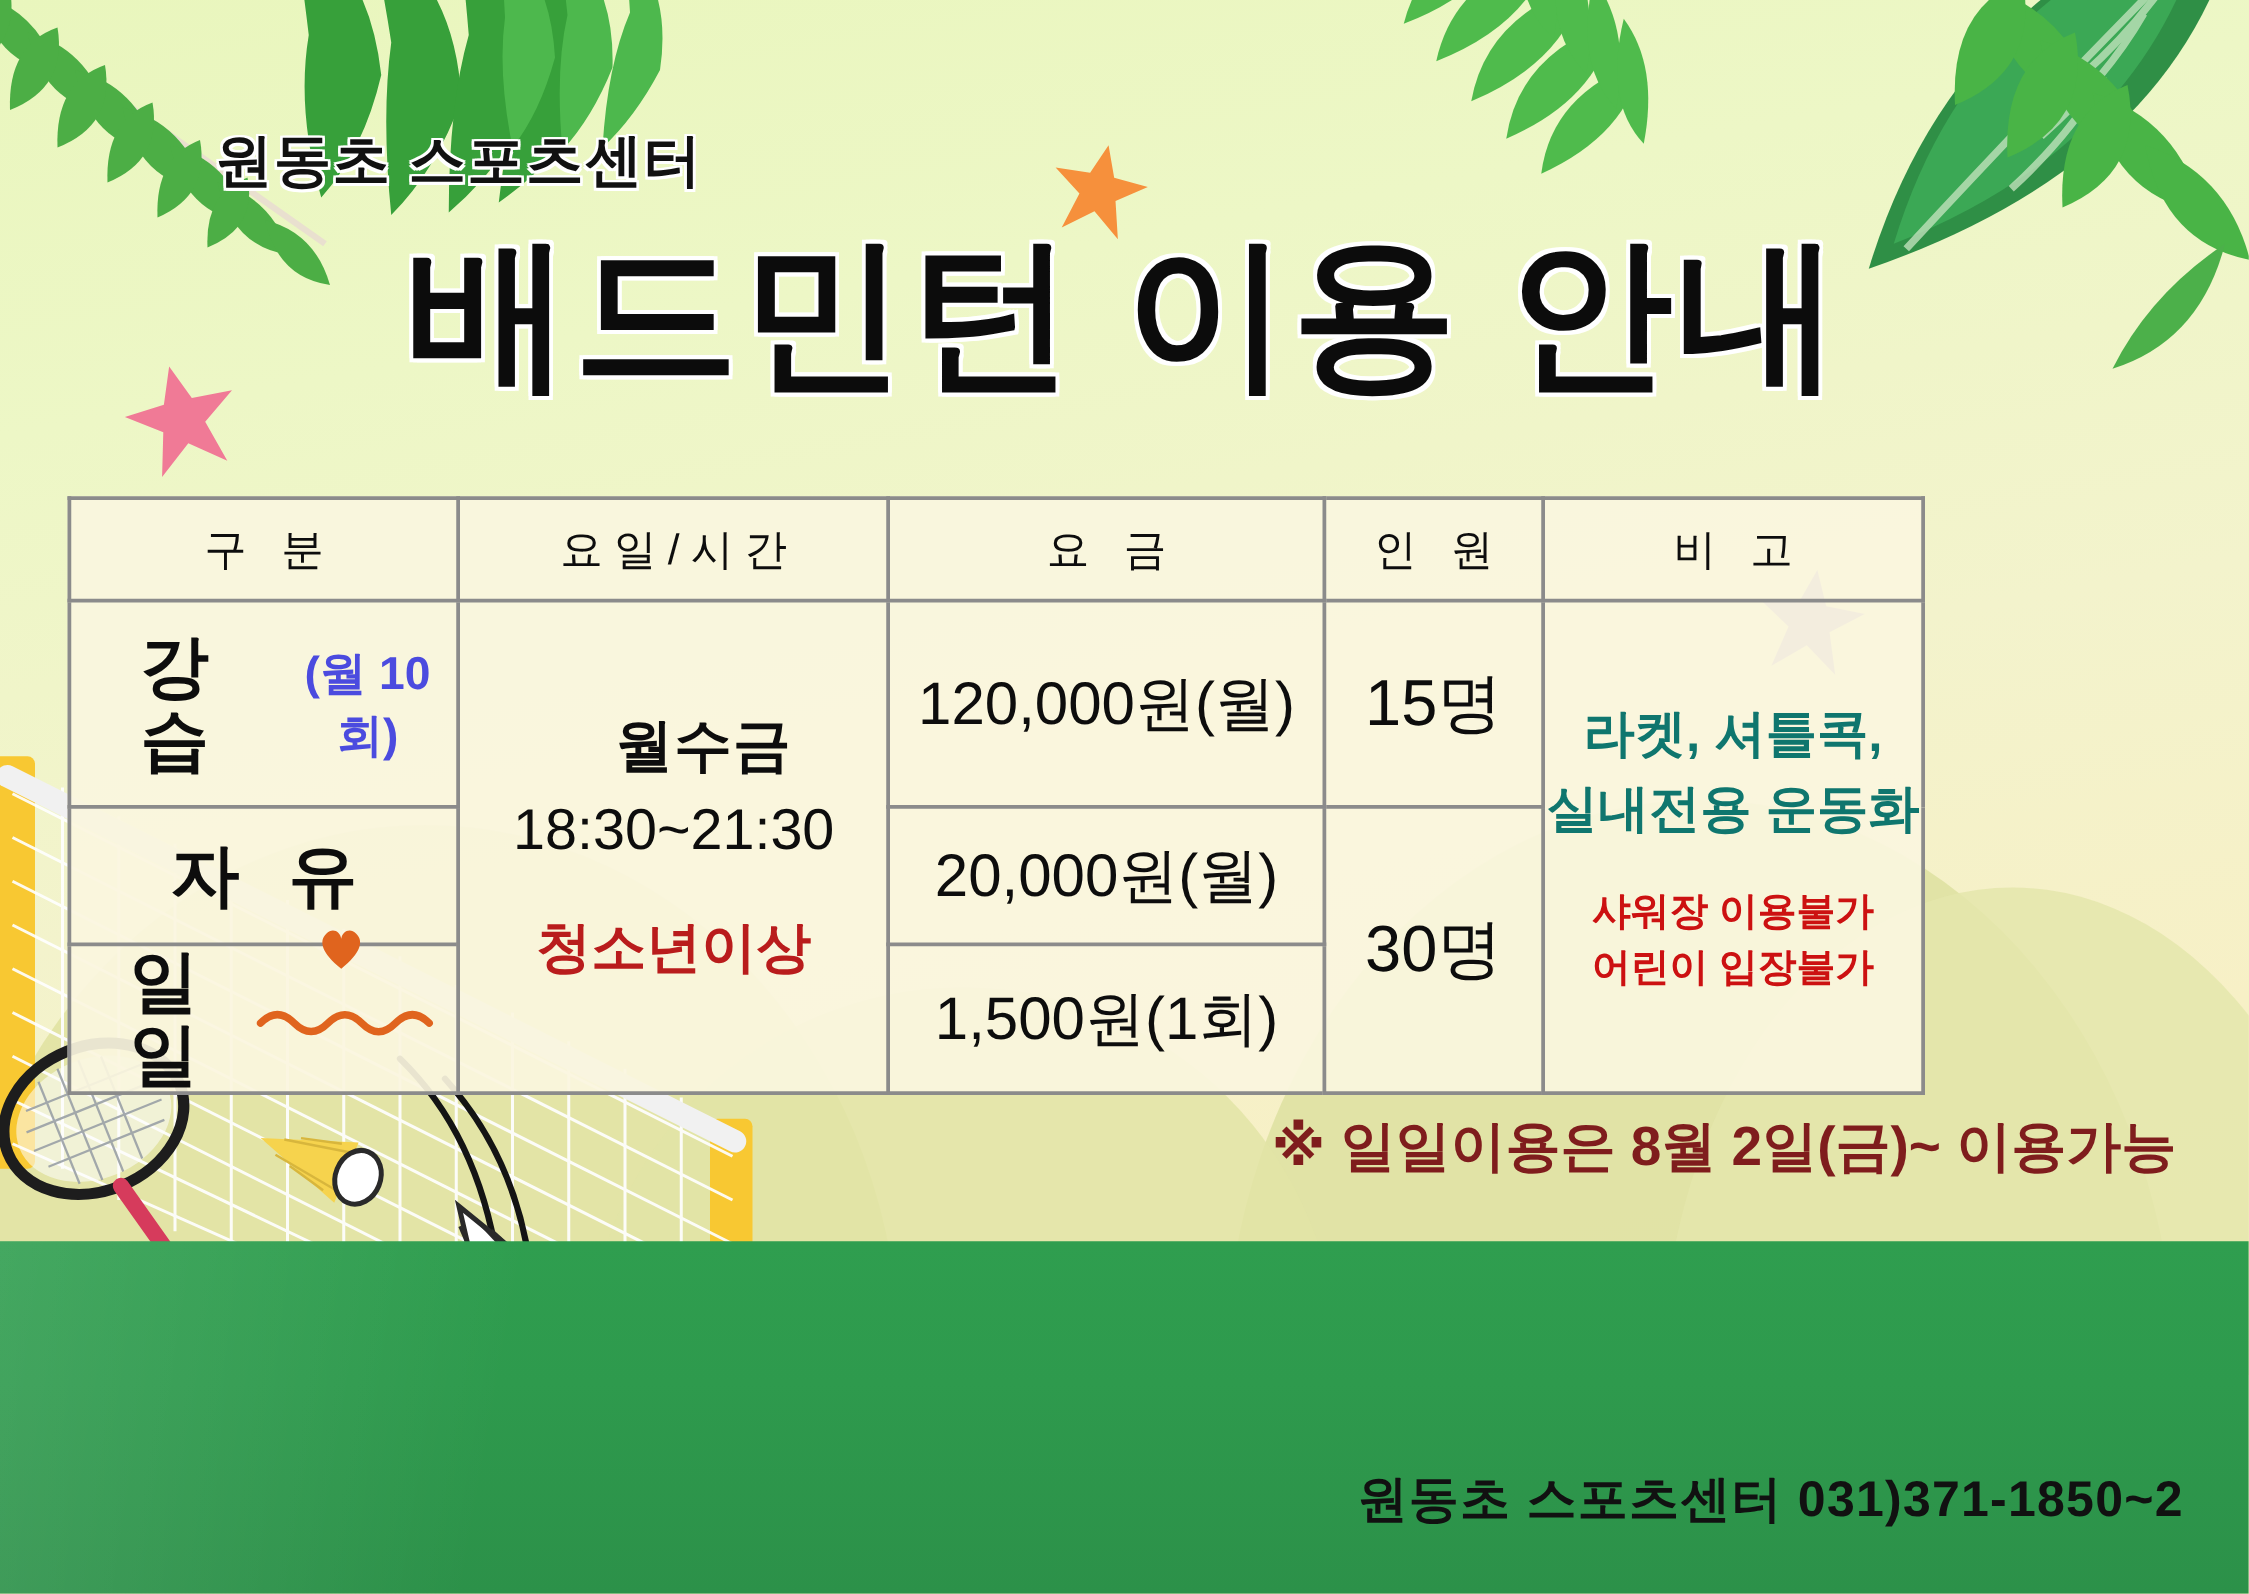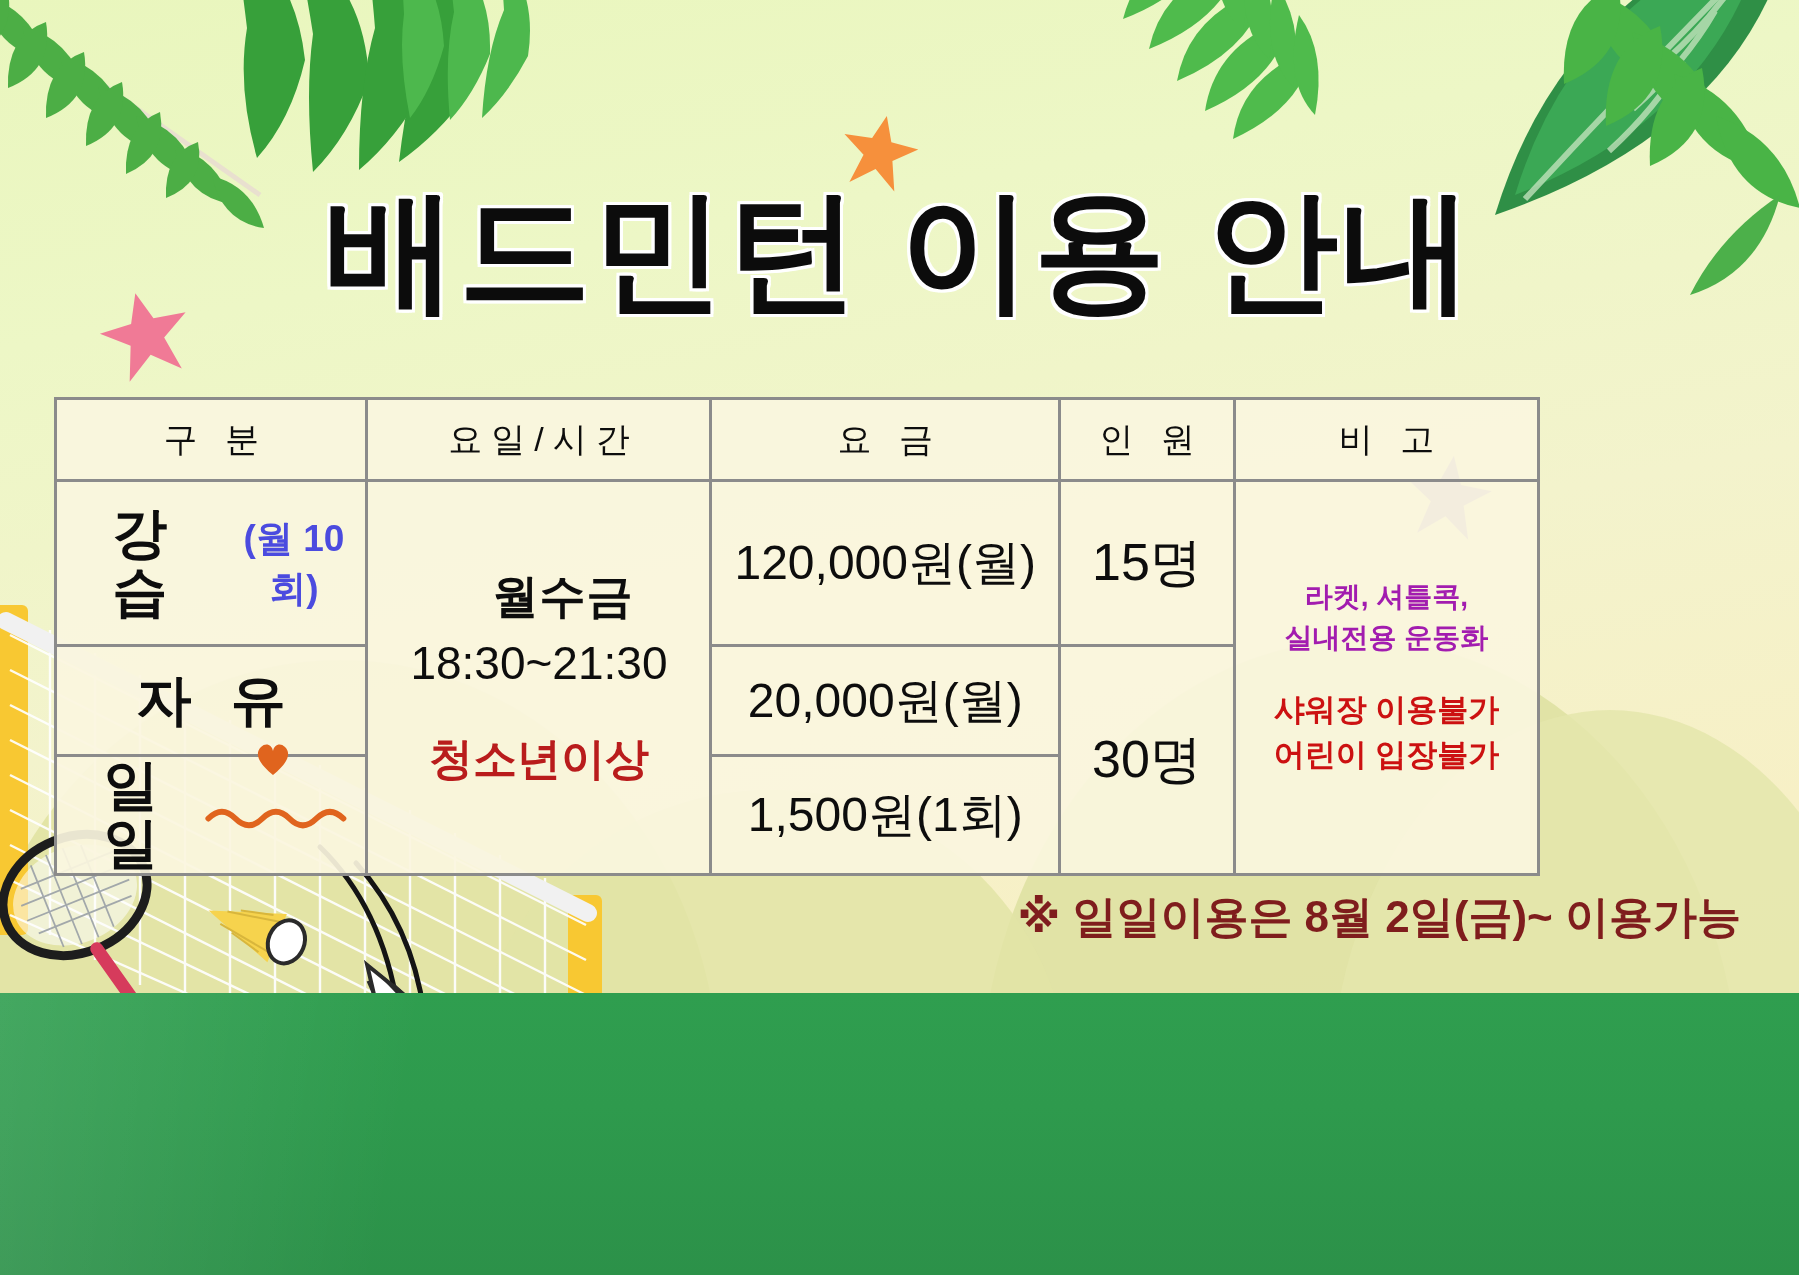--- a/index.html
+++ b/index.html
@@ -99,21 +99,21 @@
   .cat-wrap { display:flex; flex-direction:row; align-items:center; justify-content:flex-start; }
 
   .sched { font-size:46px; line-height:1.46; }
   .sched .days { font-weight:bold; letter-spacing:1px;margin-left:48px; }
   .sched .time { font-weight:normal; }
   .sched .age  { color:#b91c1c; font-weight:bold; margin-top:30px; display:block; font-size:44px; }
 
   .price { font-size:48px; letter-spacing:0px; }
   .people { font-size:52px; }
 
-  .note-black { font-size:28px; line-height:1.46; font-weight:bold; color:#a21caf; }
+  .note-black { font-size:41px; line-height:1.46; font-weight:bold; color:#0f766e; }
   .note-red   { font-size:31px; line-height:1.46; font-weight:bold; color:#cc1111; margin-top:28px; }
   .note-wrap  { display:flex; flex-direction:column; align-items:center; justify-content:center; gap:0; }
 
   
   .squiggle { display:block; margin:2px auto 0; }
 
   
   .notice {
     position:absolute; right:58px; top:888px;
     font-size:44px; font-weight:bold; color:#7f1d1d;
@@ -328,20 +328,21 @@
         </g>
         <ellipse cx="80" cy="34" rx="17" ry="21" fill="#ffffff" stroke="#2a2a2a" stroke-width="4"></ellipse>
       </g>
     </svg>
   </div>
 
   <div class="floor">
     <div class="floor-shine"></div>
   </div>
 
+  <div class="subtitle">원동초 스포츠센터</div>
   <div class="title">배드민턴 이용 안내</div>
 
   <div class="tbl-wrap">
     <table class="rate">
       <colgroup>
         <col class="c1">
           <col class="c2">
           <col class="c3">
           <col class="c4">
           <col class="c5">
@@ -420,14 +421,15 @@
     </table>
   </div>
 
   <div class="star" style="left:255px;top:742px;">
     <svg width="36" height="34" viewBox="0 0 36 34">
       <path d="M18 33 C2 20 0 11 6 5 C11 0 17 3 18 9 C19 3 25 0 30 5 C36 11 34 20 18 33Z" fill="#e0641e"></path>
     </svg>
   </div>
 
   <div class="notice">※ 일일이용은 8월 2일(금)~ 이용가능</div>
+  <div class="footer">원동초 스포츠센터  031)371-1850~2</div>
 
 </div>
 
 </body></html>

